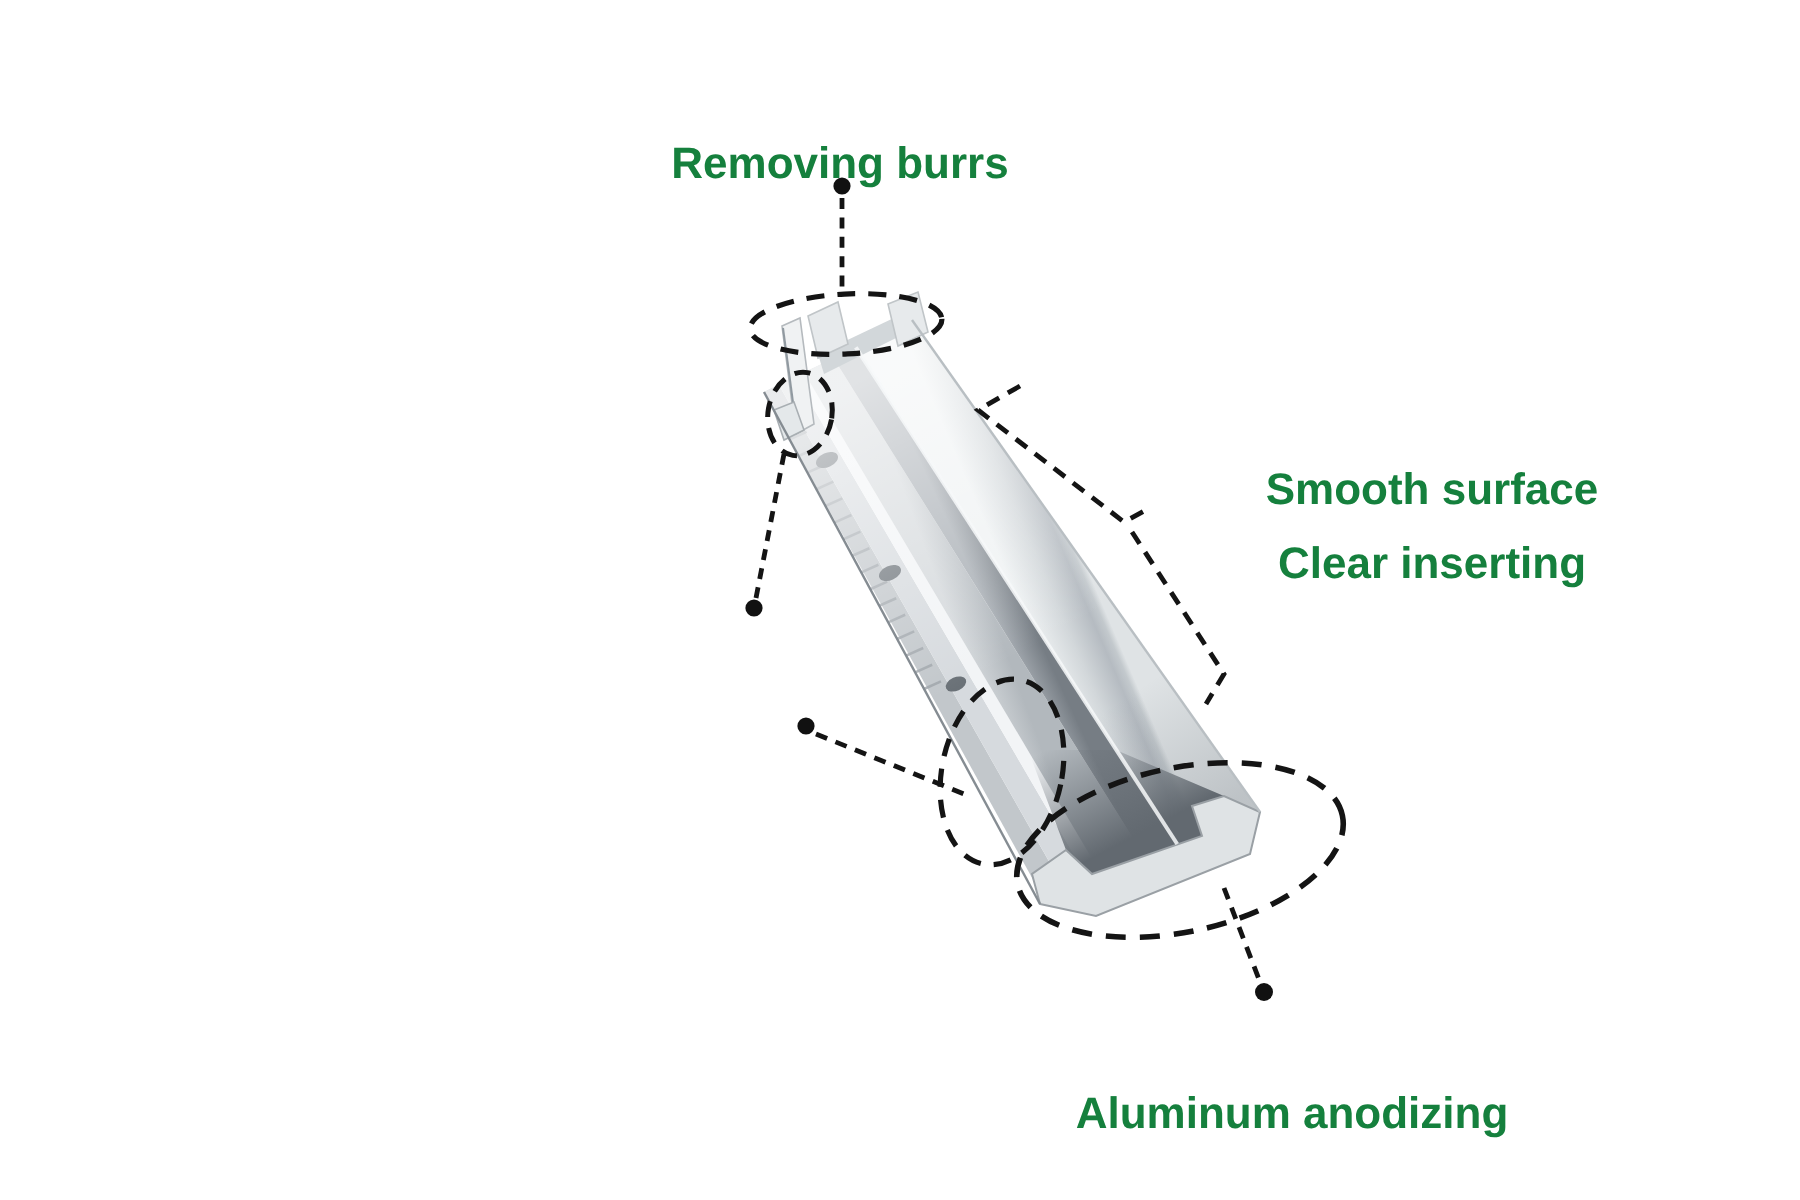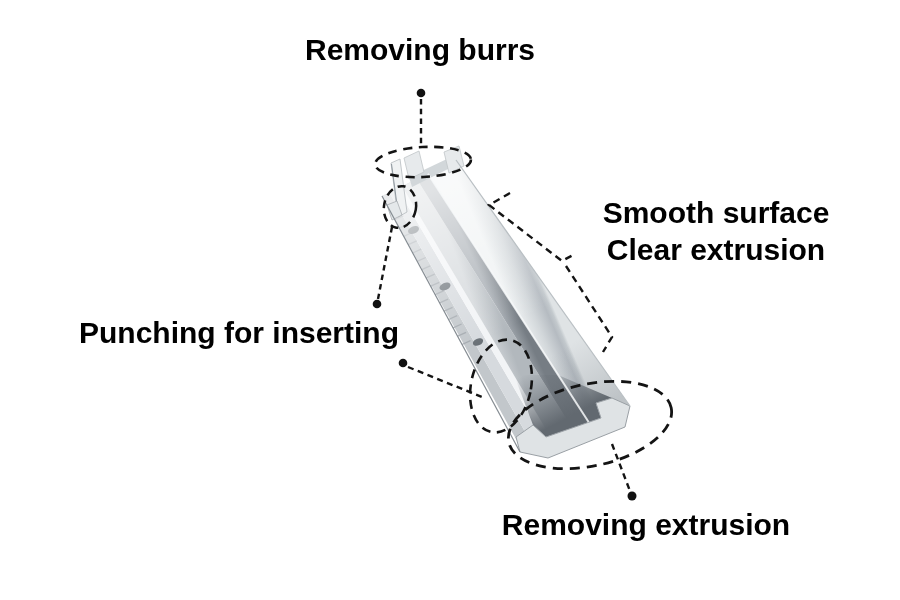--- a/index.html
+++ b/index.html
@@ -2,22 +2,22 @@
 <html><head>
 <meta charset="utf-8">
 <style>
   html,body{margin:0;padding:0;background:#fff;}
   .stage{
     position:relative;width:900px;height:600px;background:#ffffff;
     overflow:hidden;font-family:"Liberation Sans",sans-serif;
   }
   .stage svg{position:absolute;left:0;top:0;}
   .diagram-label{
-    position:absolute;color:#000000;font-weight:bold;font-size:30px;
-    line-height:37px;text-align:center;white-space:nowrap;
+    position:absolute;color:#15803d;font-weight:bold;font-size:22px;
+    line-height:37px;text-align:center;white-space:nowrap;margin-top:32px;
   }
   #label-removing{left:240px;top:31px;width:360px;}
   #label-smooth{left:560px;top:194px;width:312px;}
   #label-punching{left:59px;top:314px;width:360px;}
   #label-aluminum{left:466px;top:506px;width:360px;}
 </style>
 </head>
 <body>
 
 <div class="stage">
@@ -118,24 +118,23 @@
       <circle cx="632" cy="496" r="4.5" fill="#111" stroke="none"></circle>
     </g>
   </svg>
 
   <div id="label-removing" class="diagram-label">
     <span>Removing burrs</span>
   </div>
 
   <div id="label-smooth" class="diagram-label">
     <div>Smooth surface</div>
-    <div>Clear extrusion</div>
+    <div>Clear inserting</div>
   </div>
 
   <div id="label-punching" class="diagram-label">
-    <div>Punching for inserting</div>
   </div>
 
   <div id="label-aluminum" class="diagram-label">
-    <span>Removing extrusion</span>
+    <span>Aluminum anodizing</span>
   </div>
 
 </div>
 
 </body></html>

